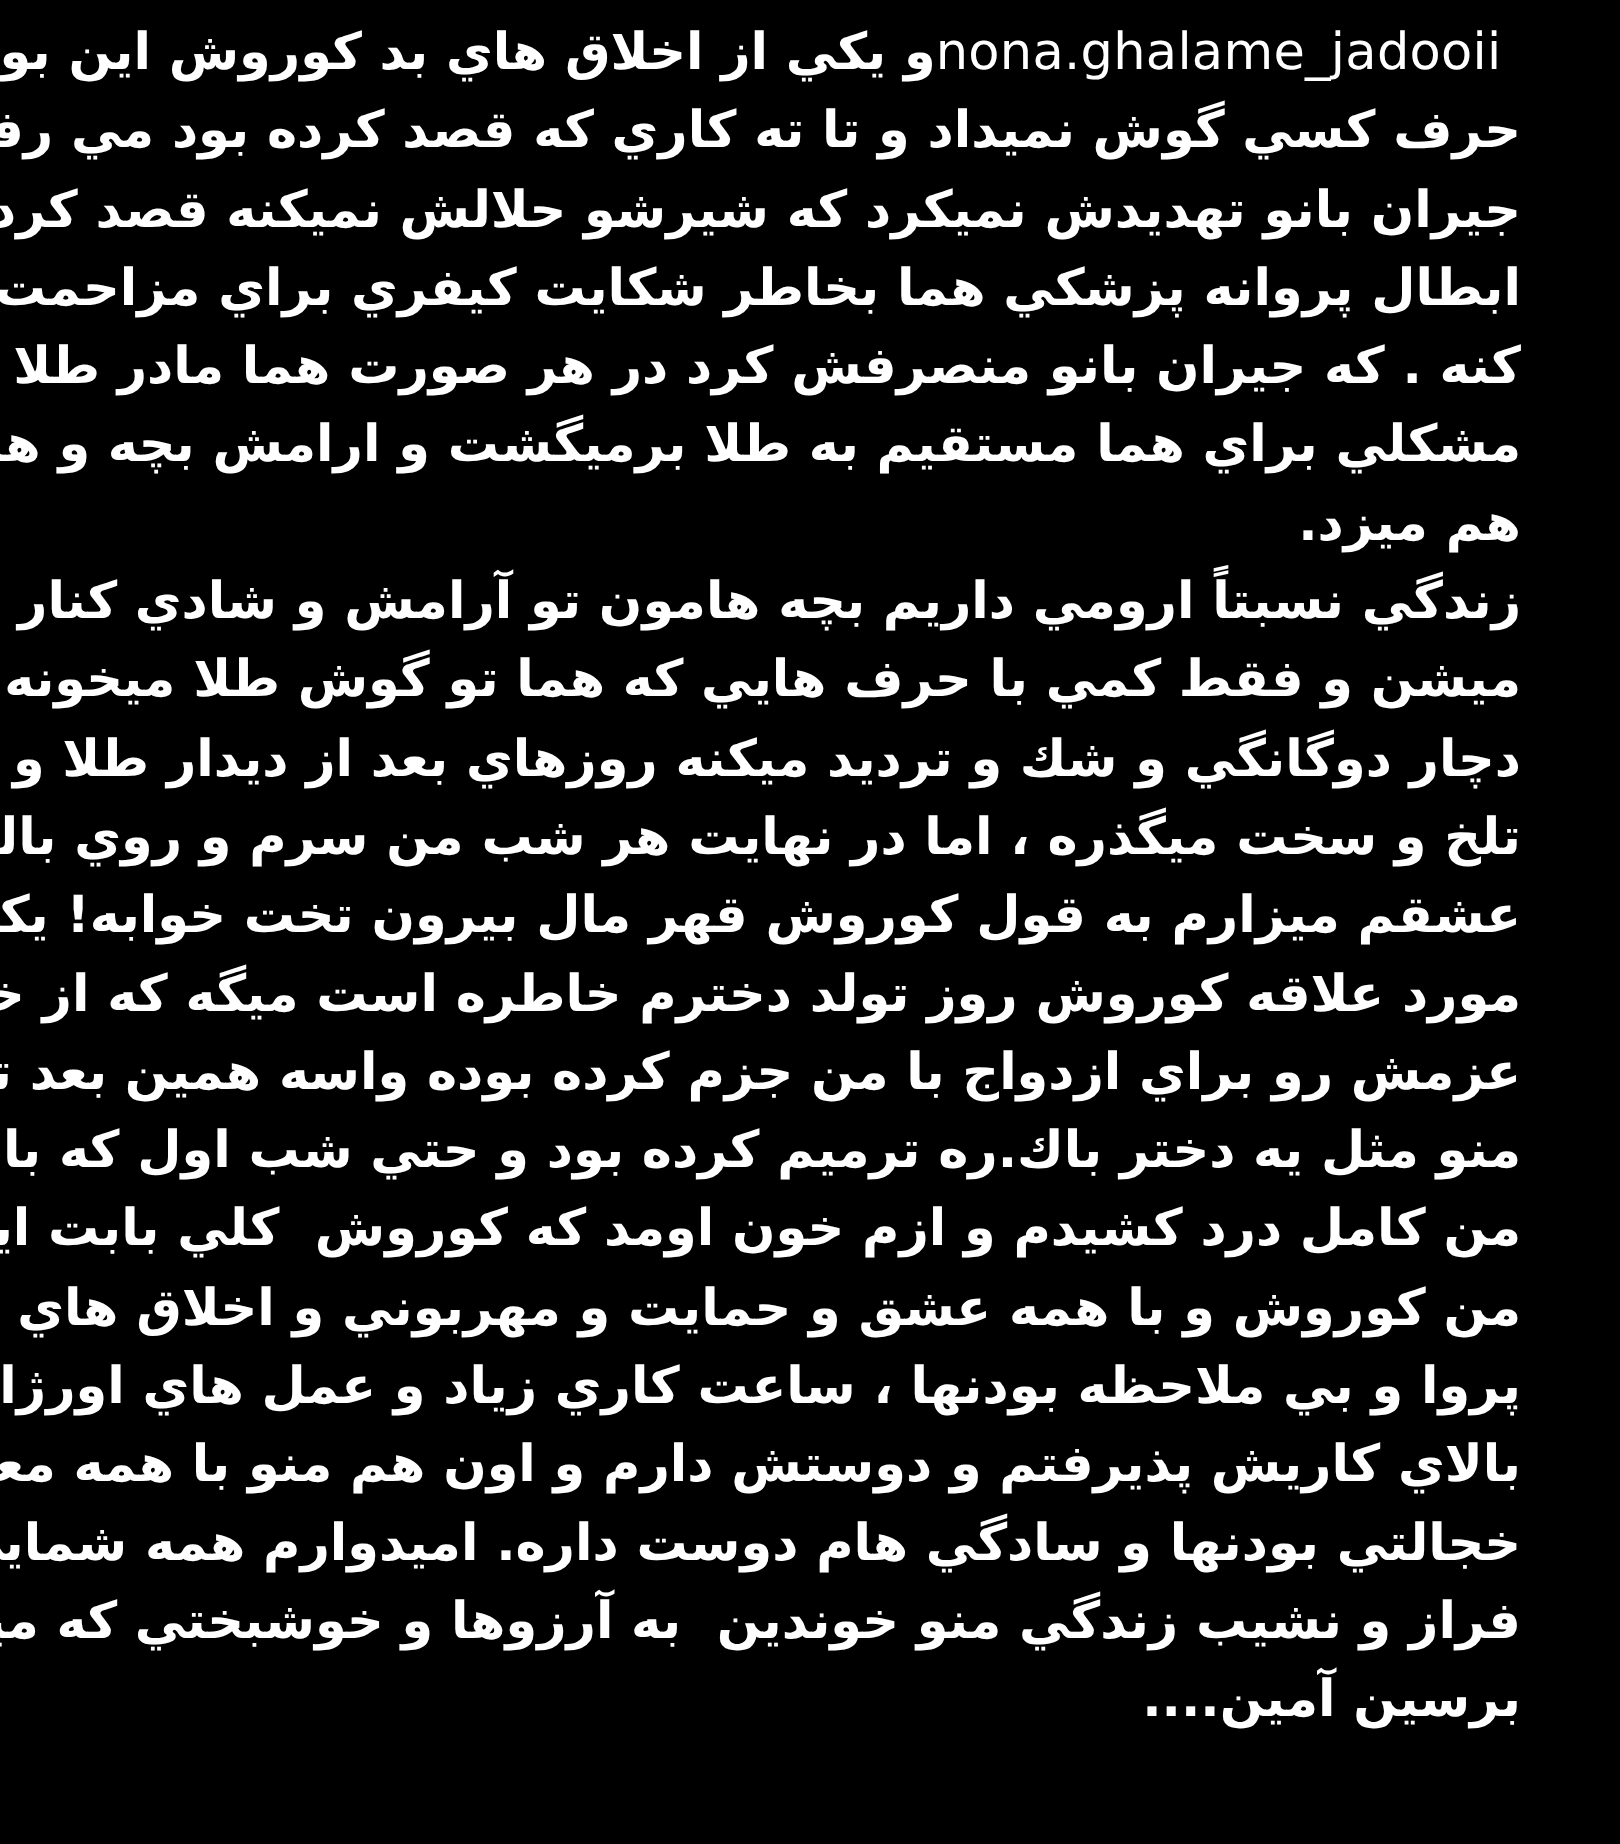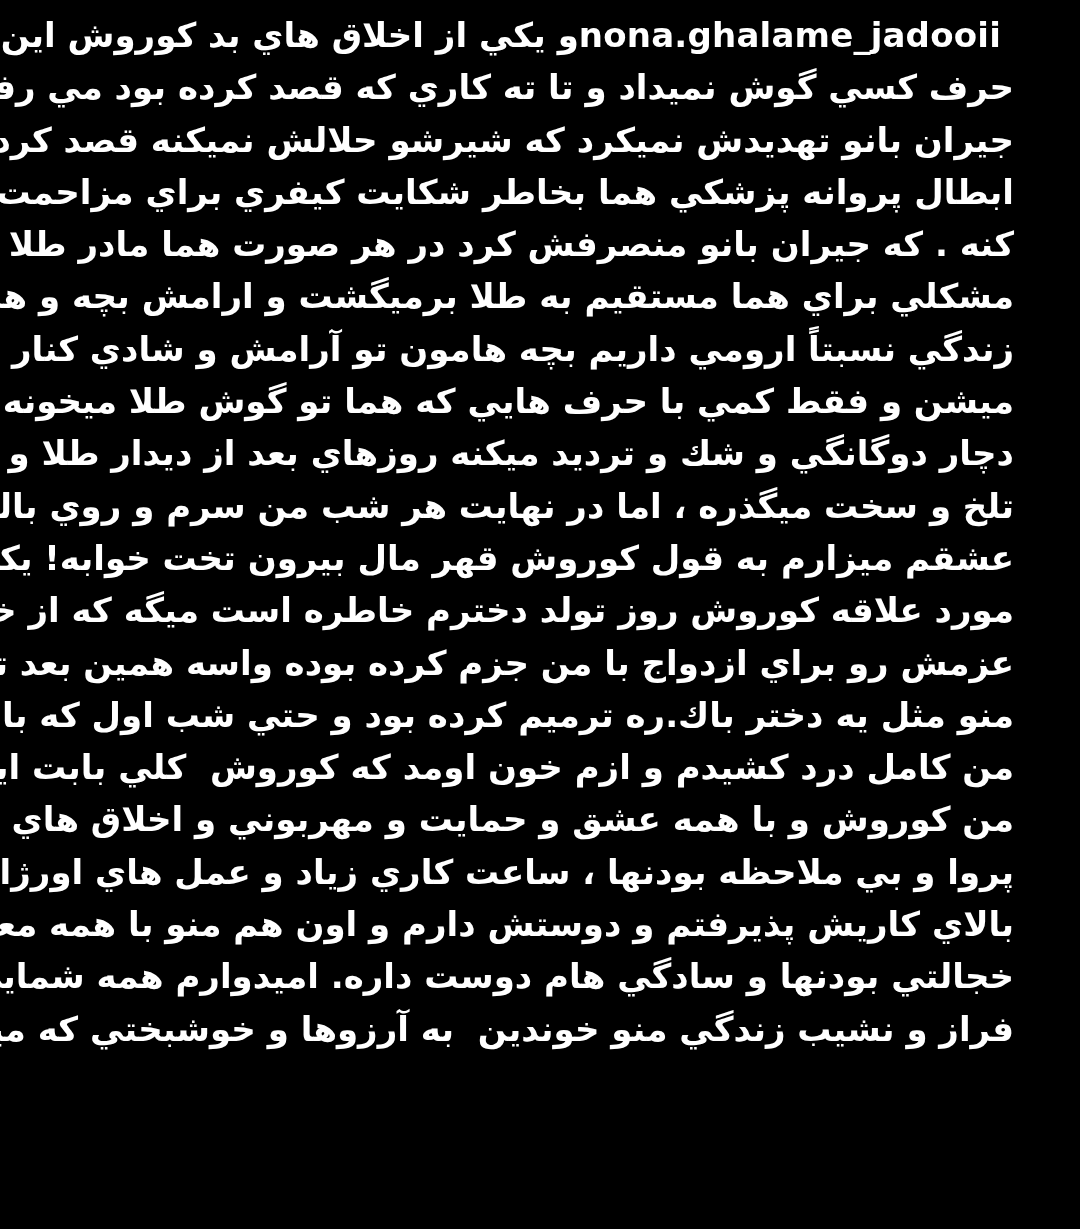--- a/index.html
+++ b/index.html
@@ -22,42 +22,44 @@
     font-weight: 700;
     line-height: 52.3px;
   }
   .line {
     white-space: pre;
     height: 52.3px;
   }
   .username {
     direction: ltr;
     unicode-bidi: embed;
-    font-weight: 700;
+    font-weight: 400;
     letter-spacing: 0.2px;
     margin-inline-end: 13px;
   }
 </style>
 </head>
 <body style="background-color: rgb(0, 0, 0);">
 
 <div class="caption" style="color: rgb(255, 255, 255);">
   <div class="line"><span class="username">nona.ghalame_jadooii</span><span>و يكي از اخلاق هاي بد كوروش اين بود به</span></div>
   <div class="line">حرف كسي گوش نميداد و تا ته كاري كه قصد كرده بود مي رفت و اگه</div>
   <div class="line">جيران بانو تهديدش نميكرد كه شيرشو حلالش نميكنه قصد كرده بود براي</div>
   <div class="line">ابطال پروانه پزشكي هما بخاطر شكايت كيفري براي مزاحمت هاش اقدام</div>
   <div class="line">كنه . كه جيران بانو منصرفش كرد در هر صورت هما مادر طلا بود و هر</div>
   <div class="line">مشكلي براي هما مستقيم به طلا برميگشت و ارامش بچه و همه مون رو بر</div>
+  <div class="line">هم ميزد.</div>
   <div class="line">زندگي نسبتاً ارومي داريم بچه هامون تو آرامش و شادي كنار هم دارن بزرگ</div>
   <div class="line">ميشن و فقط كمي با حرف هايي كه هما تو گوش طلا ميخونه و بچه رو</div>
   <div class="line">دچار دوگانگي و شك و ترديد ميكنه روزهاي بعد از ديدار طلا و هما خيلي</div>
   <div class="line">تلخ و سخت ميگذره ، اما در نهايت هر شب من سرم و روي بالشت كنار</div>
   <div class="line">عشقم ميزارم به قول كوروش قهر مال بيرون تخت خوابه! يكي از خاطرات</div>
   <div class="line">مورد علاقه كوروش روز تولد دخترم خاطره است ميگه كه از خيلي قبل</div>
   <div class="line">عزمش رو براي ازدواج با من جزم كرده بوده واسه همين بعد تولد خاطره</div>
   <div class="line">منو مثل يه دختر باك.ره ترميم كرده بود و حتي شب اول كه با هم خوابيديم</div>
   <div class="line">من كامل درد كشيدم و ازم خون اومد كه كوروش  كلي بابت اين موضوع</div>
   <div class="line">من كوروش و با همه عشق و حمايت و مهربوني و اخلاق هاي تندش و بي</div>
   <div class="line">پروا و بي ملاحظه بودنها ، ساعت كاري زياد و عمل هاي اورژانسي و استرس</div>
   <div class="line">بالاي كاريش پذيرفتم و دوستش دارم و اون هم منو با همه معمولي بودنها و</div>
   <div class="line">خجالتي بودنها و سادگي هام دوست داره. اميدوارم همه شمايي كه قصه پر</div>
   <div class="line">فراز و نشيب زندگي منو خوندين  به آرزوها و خوشبختي كه ميخواهين</div>
+  <div class="line">برسين آمين....</div>
 </div>
 
 </body></html>

